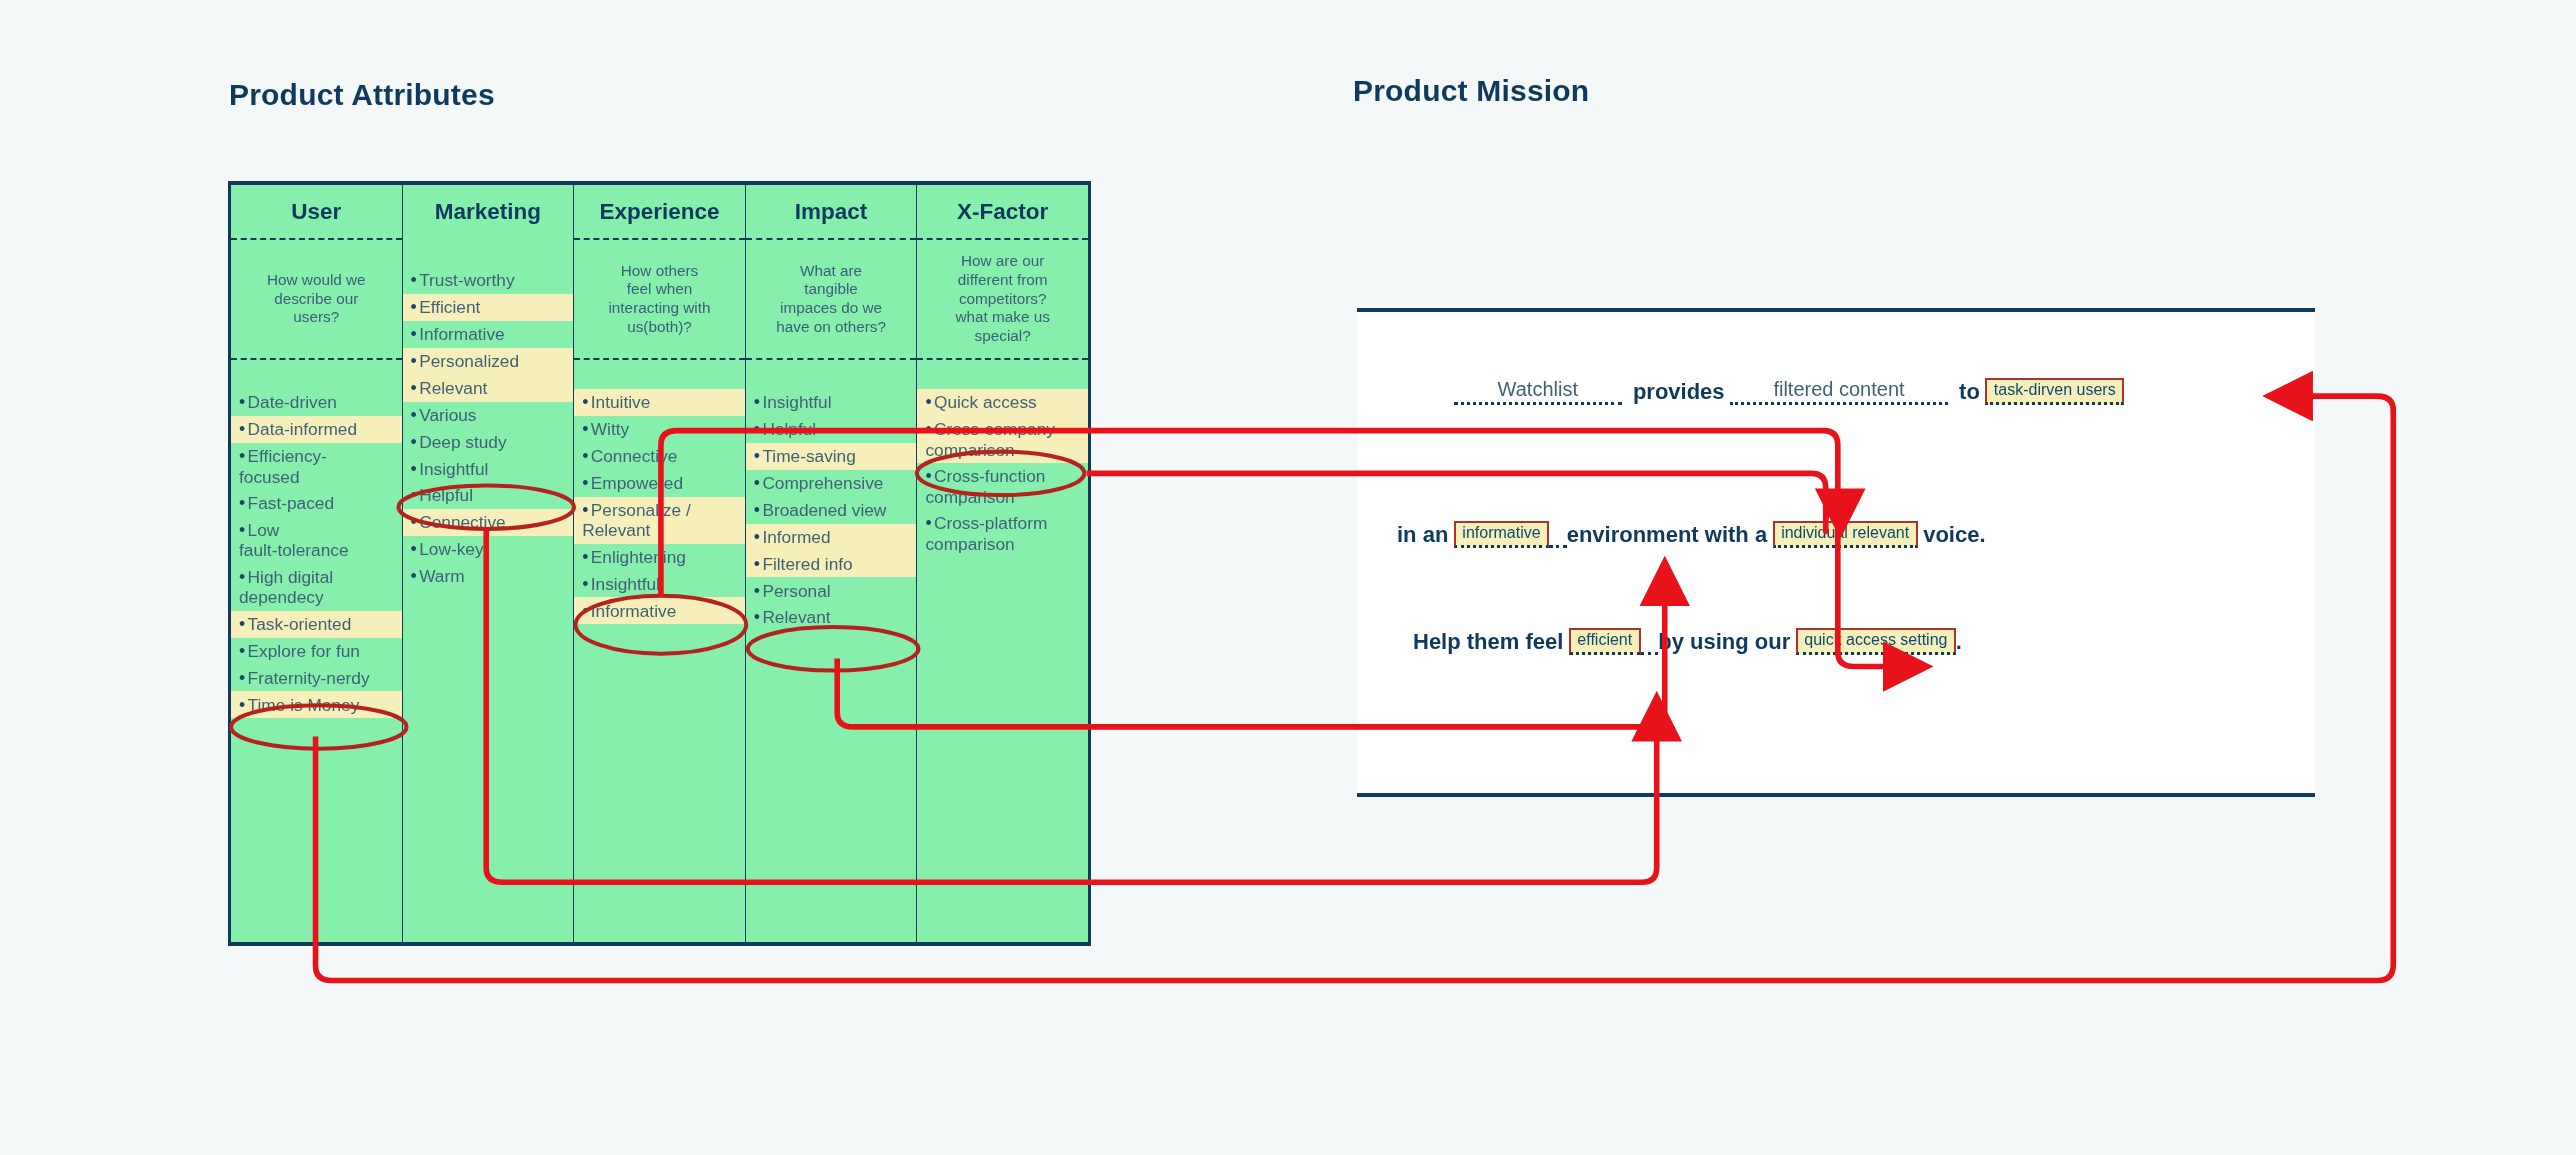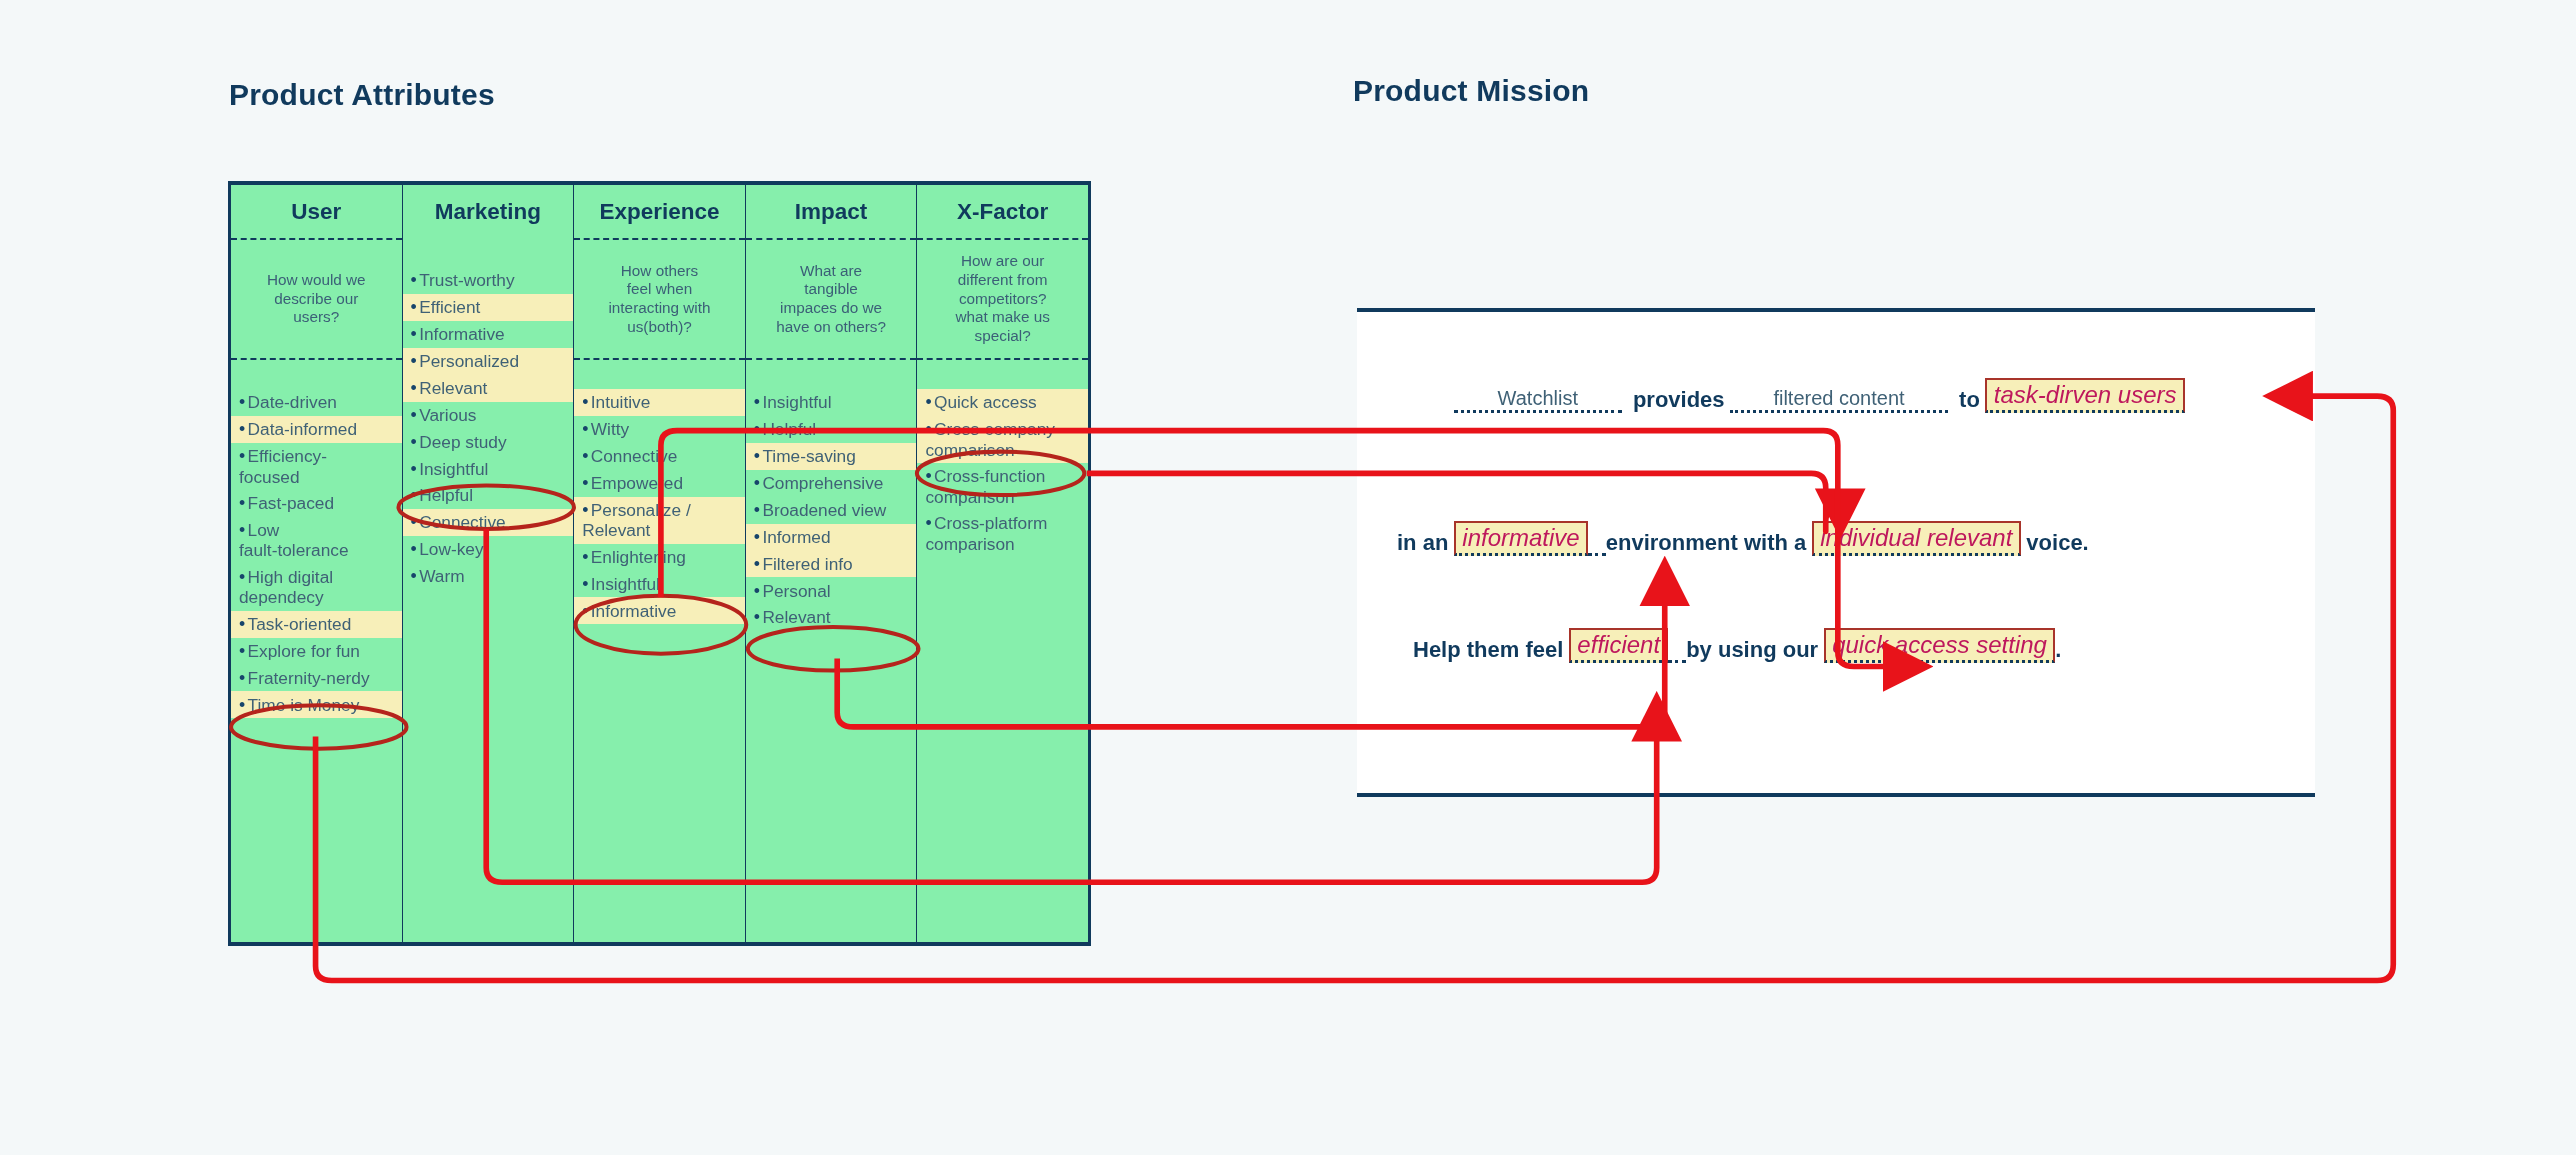--- a/index.html
+++ b/index.html
@@ -108,28 +108,27 @@
   }
   .m-blank{
     font-size:20px;color:#3f6176;
     line-height:1;
     text-align:center;
     border-bottom:3.2px dotted #103a5d;
     padding:0 4.8px 2.4px 4.8px;
     position:relative;
   }
   .m-chip{
-    font-size:24px;color:#be185d;
+    font-size:16px;color:#0c4a6e;
     background:#f7efb9;
     border:2.4px solid #a8342a;
     border-bottom:3.2px dotted #103a5d;
     padding:2.4px 6.4px 2.4px 6.4px;
     line-height:1.05;
     position:relative;
-    font-style:italic;
   }
   .gap{width:11.3px;}
   .gap-sm{width:5.6px;}
   .dot-sep{
     border-bottom:3.2px dotted #103a5d;
     width:17.7px;height:16px;
   }
 
   
   #overlay{

